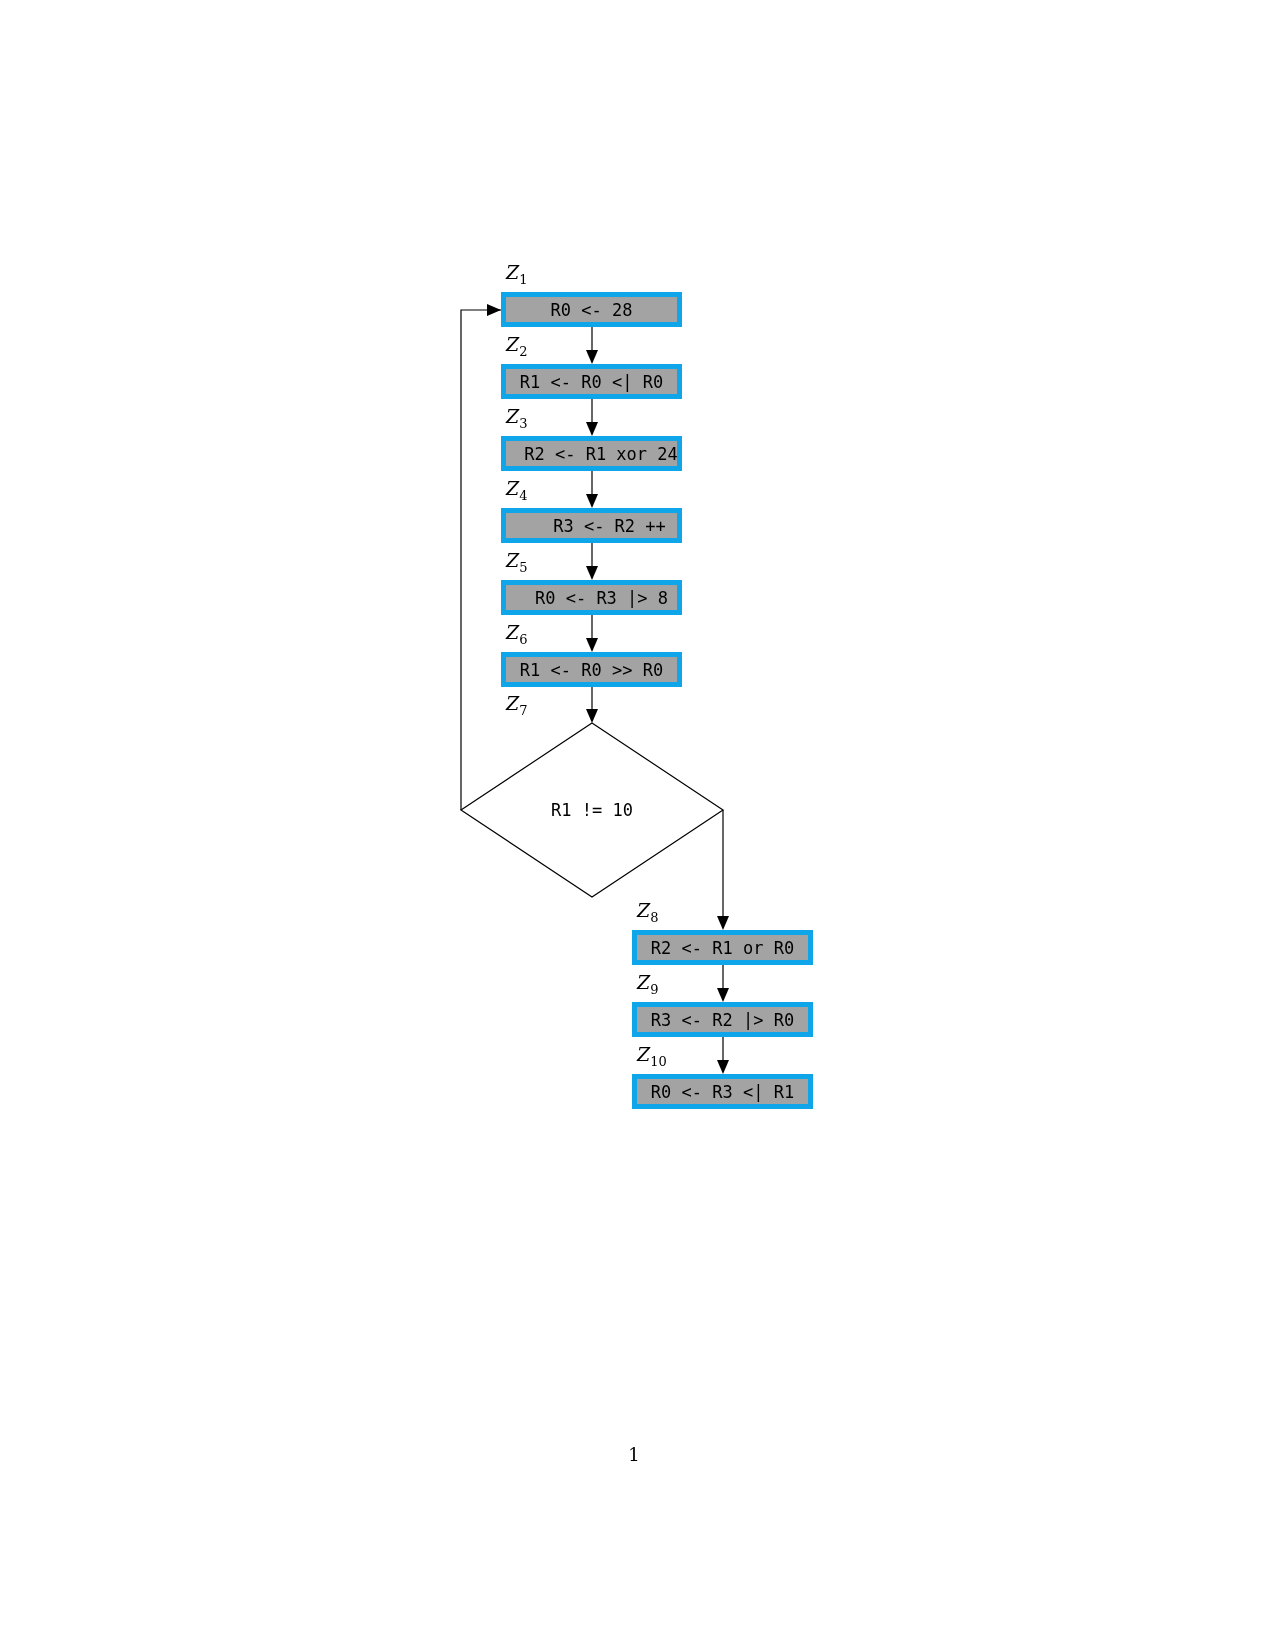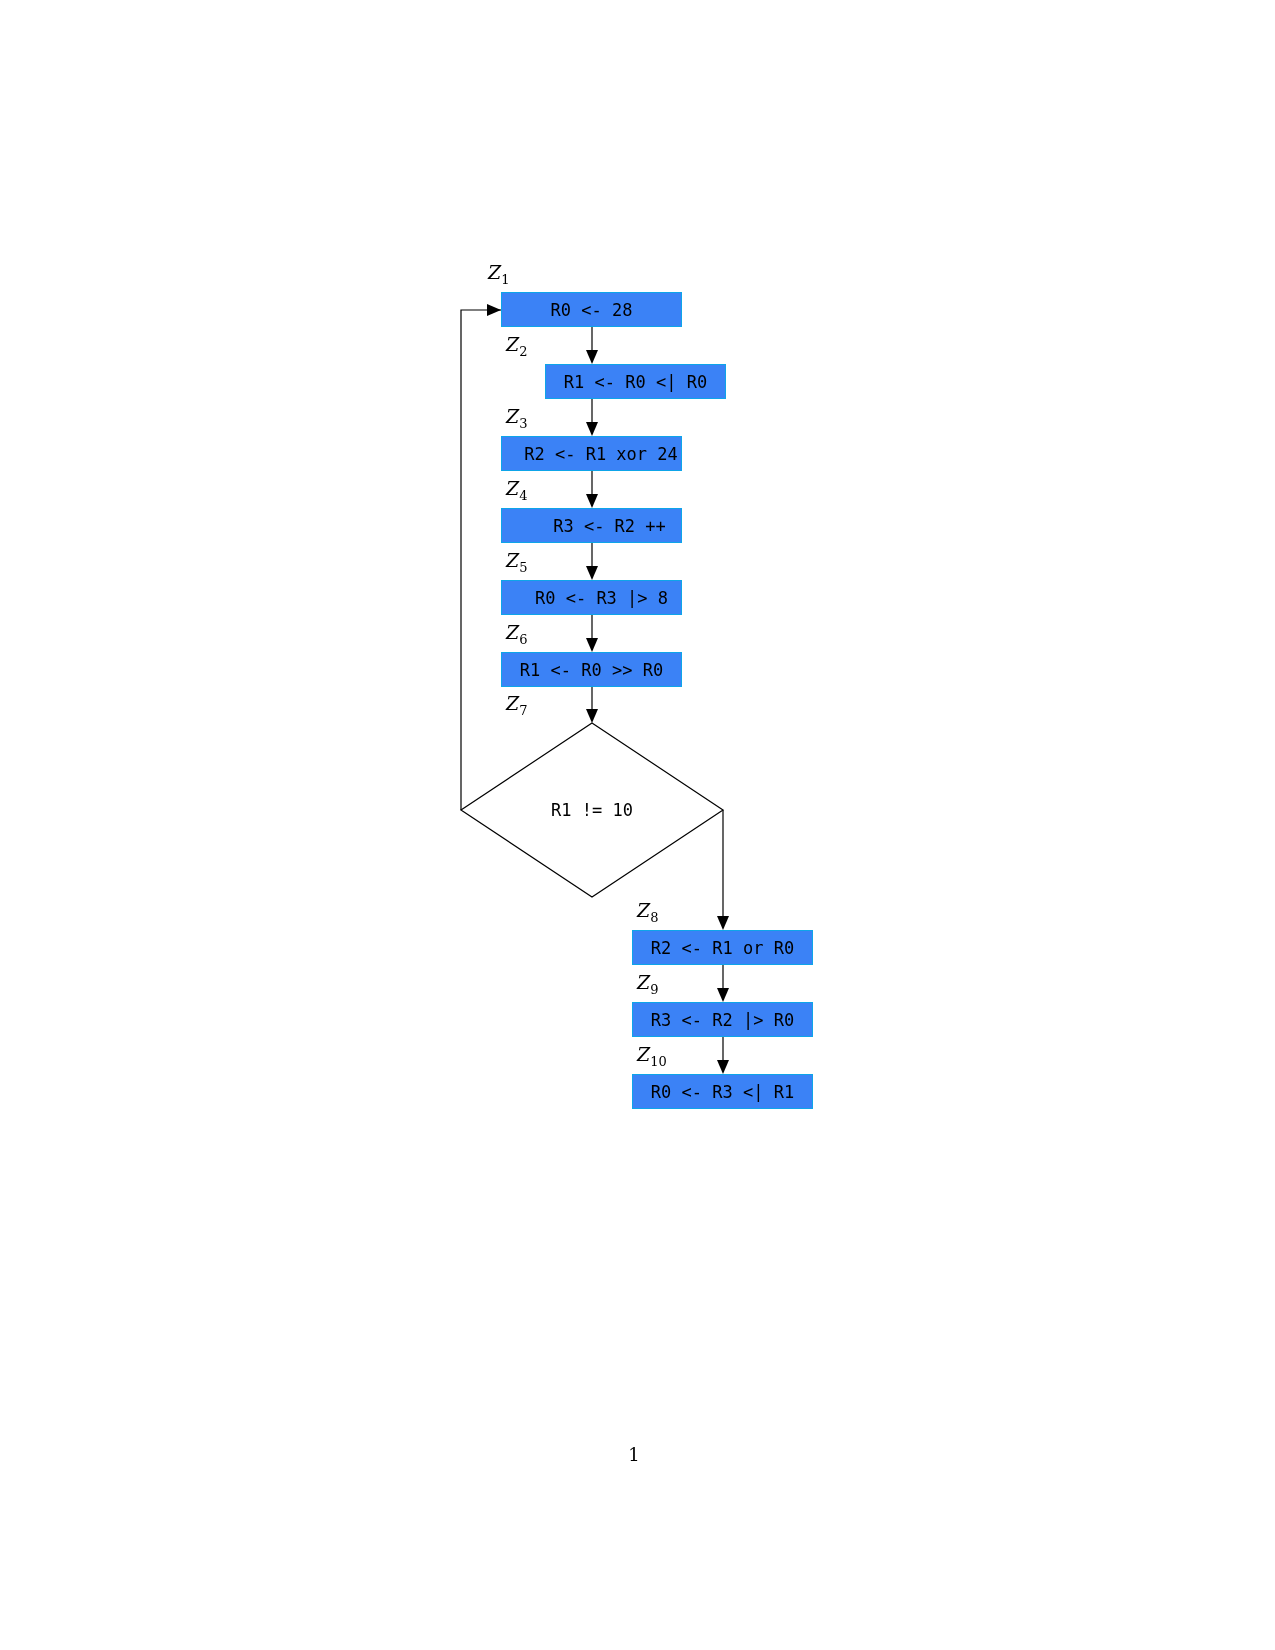--- a/index.html
+++ b/index.html
@@ -12,22 +12,22 @@
     font-family: "DejaVu Sans", sans-serif;
   }
   .connectors {
     position: absolute;
     left: 0; top: 0;
     width: 1275px; height: 1650px;
   }
   .node {
     position: absolute;
     box-sizing: border-box;
-    border: 1px solid #0ea5e9;
-    background: #3b82f6;
+    border: 5px solid #0ea5e9;
+    background: #a3a3a3;
     display: flex;
     align-items: center;
     justify-content: center;
     font-family: "DejaVu Sans Mono", monospace;
     font-size: 17px;
     color: #000000;
     white-space: pre;
   }
   .proc { width: 181px; height: 35px; }
   .diamond-text {
@@ -92,33 +92,33 @@
     <polygon points="586,709 598,709 592,723" fill="#000000"></polygon>
 
     <line x1="723" y1="810" x2="723" y2="926" stroke="#000000" stroke-width="1.2"></line>
     <polygon points="717,916 729,916 723,930" fill="#000000"></polygon>
     <line x1="723" y1="965" x2="723" y2="998" stroke="#000000" stroke-width="1.2"></line>
     <polygon points="717,988 729,988 723,1002" fill="#000000"></polygon>
     <line x1="723" y1="1037" x2="723" y2="1070" stroke="#000000" stroke-width="1.2"></line>
     <polygon points="717,1060 729,1060 723,1074" fill="#000000"></polygon>
   </svg>
 
-  <div class="zlabel" style="left:488px; top:261px;"><span>Z</span><sub>1</sub></div>
+  <div class="zlabel" style="left:506px; top:261px;"><span>Z</span><sub>1</sub></div>
   <div class="zlabel" style="left:506px; top:333px;"><span>Z</span><sub>2</sub></div>
   <div class="zlabel" style="left:506px; top:405px;"><span>Z</span><sub>3</sub></div>
   <div class="zlabel" style="left:506px; top:477px;"><span>Z</span><sub>4</sub></div>
   <div class="zlabel" style="left:506px; top:549px;"><span>Z</span><sub>5</sub></div>
   <div class="zlabel" style="left:506px; top:621px;"><span>Z</span><sub>6</sub></div>
   <div class="zlabel" style="left:506px; top:692px;"><span>Z</span><sub>7</sub></div>
   <div class="zlabel" style="left:637px; top:899px;"><span>Z</span><sub>8</sub></div>
   <div class="zlabel" style="left:637px; top:971px;"><span>Z</span><sub>9</sub></div>
   <div class="zlabel" style="left:637px; top:1043px;"><span>Z</span><sub>10</sub></div>
 
   <div class="node proc" style="left:501px; top:292px;"><span>R0 &lt;- 28</span></div>
-  <div class="node proc" style="left:501px; top:364px;margin-left:44px;"><span>R1 &lt;- R0 &lt;| R0</span></div>
+  <div class="node proc" style="left:501px; top:364px;"><span>R1 &lt;- R0 &lt;| R0</span></div>
   <div class="node proc" style="left:501px; top:436px;padding-left:19px;"><span>R2 &lt;- R1 xor 24</span></div>
   <div class="node proc" style="left:501px; top:508px;padding-left:36px;"><span>R3 &lt;- R2 ++</span></div>
   <div class="node proc" style="left:501px; top:580px;padding-left:20px;"><span>R0 &lt;- R3 |&gt; 8</span></div>
   <div class="node proc" style="left:501px; top:652px;"><span>R1 &lt;- R0 &gt;&gt; R0</span></div>
 
   <div class="diamond-text" style="left:502px; top:798px; width:180px; height:24px;"><span>R1 != 10</span></div>
 
   <div class="node proc" style="left:632px; top:930px;"><span>R2 &lt;- R1 or R0</span></div>
   <div class="node proc" style="left:632px; top:1002px;"><span>R3 &lt;- R2 |&gt; R0</span></div>
   <div class="node proc" style="left:632px; top:1074px;"><span>R0 &lt;- R3 &lt;| R1</span></div>

